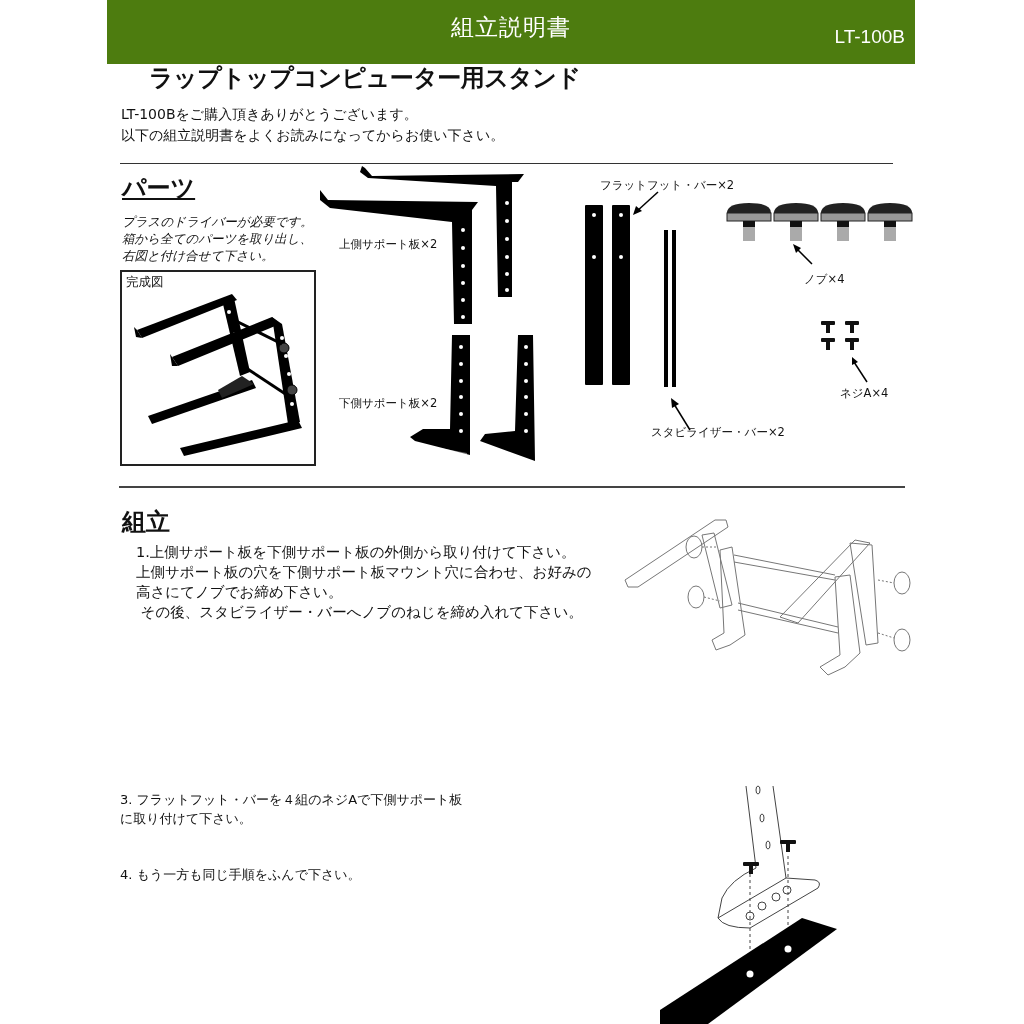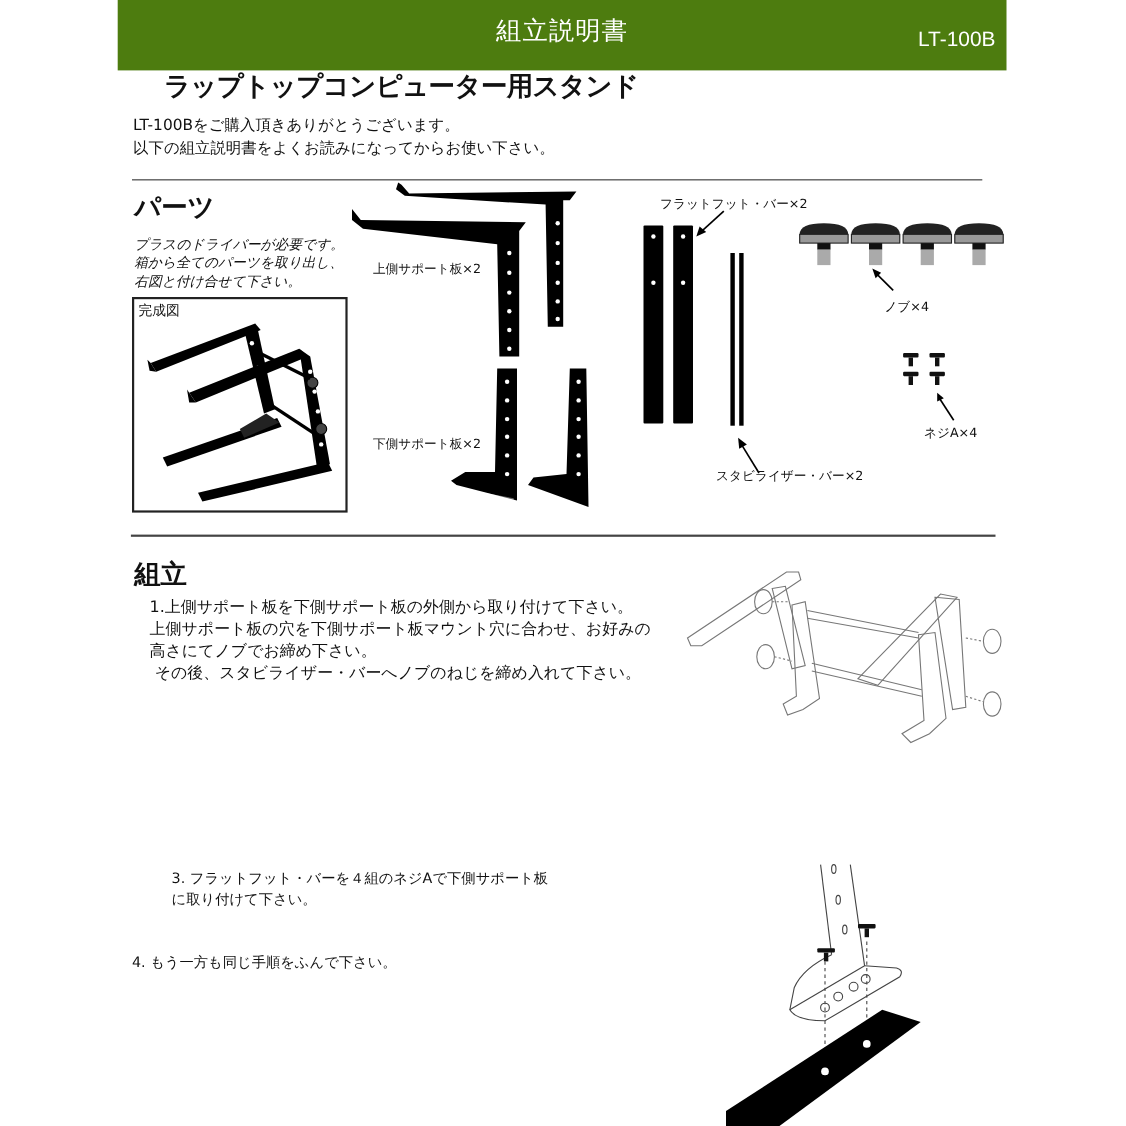--- a/index.html
+++ b/index.html
@@ -13,31 +13,31 @@
   .header-model { right: 10px; top: 26px; color: #fff; font-family: "Liberation Sans", sans-serif; font-size: 19px; }
 
   .product-title { left: 121px; top: 62px; font-size: 24px; font-weight: bold; letter-spacing: -0.5px; margin-left: 28px; }
   .intro { left: 121px; top: 104px; font-size: 14px; line-height: 21px; }
 
   .sep { height: 1px; background: #333; }
   .sep1 { left: 120px; top: 163px; width: 773px; }
   .sep2 { left: 119px; top: 486px; width: 786px; height: 2px; background: #444; }
 
   .section-title { font-size: 24px; font-weight: bold; }
-  .parts-title { left: 122px; top: 172px; }
+  .parts-title { left: 122px; top: 172px; text-decoration: underline; }
   .parts-desc { left: 122px; top: 213px; font-size: 12.5px; line-height: 17px; font-style: italic; }
 
   .completed-box { left: 120px; top: 270px; width: 196px; height: 196px; border: 2px solid #222; text-align: center; }
   .completed-label { left: 4px; top: 2px; font-size: 12.5px; }
 
   .part-label { font-size: 11.5px; white-space: nowrap; }
 
   .assembly-title { left: 122px; top: 506px; }
   .step1 { left: 122px; top: 542px; font-size: 14.5px; line-height: 20px; width: 520px; margin-left: 14px; }
-  .step3 { left: 120px; top: 790px; font-size: 13px; line-height: 19px; margin-left: 36px; }
+  .step3 { left: 120px; top: 790px; font-size: 13px; line-height: 19px; }
   .step4 { left: 120px; top: 866px; font-size: 13px; }
 
   svg { position: absolute; overflow: visible; }
 </style>
 </head>
 <body>
 
 <div class="abs header-bar">
   <div class="abs header-title">組立説明書</div>
   <div class="abs header-model">LT-100B</div>

